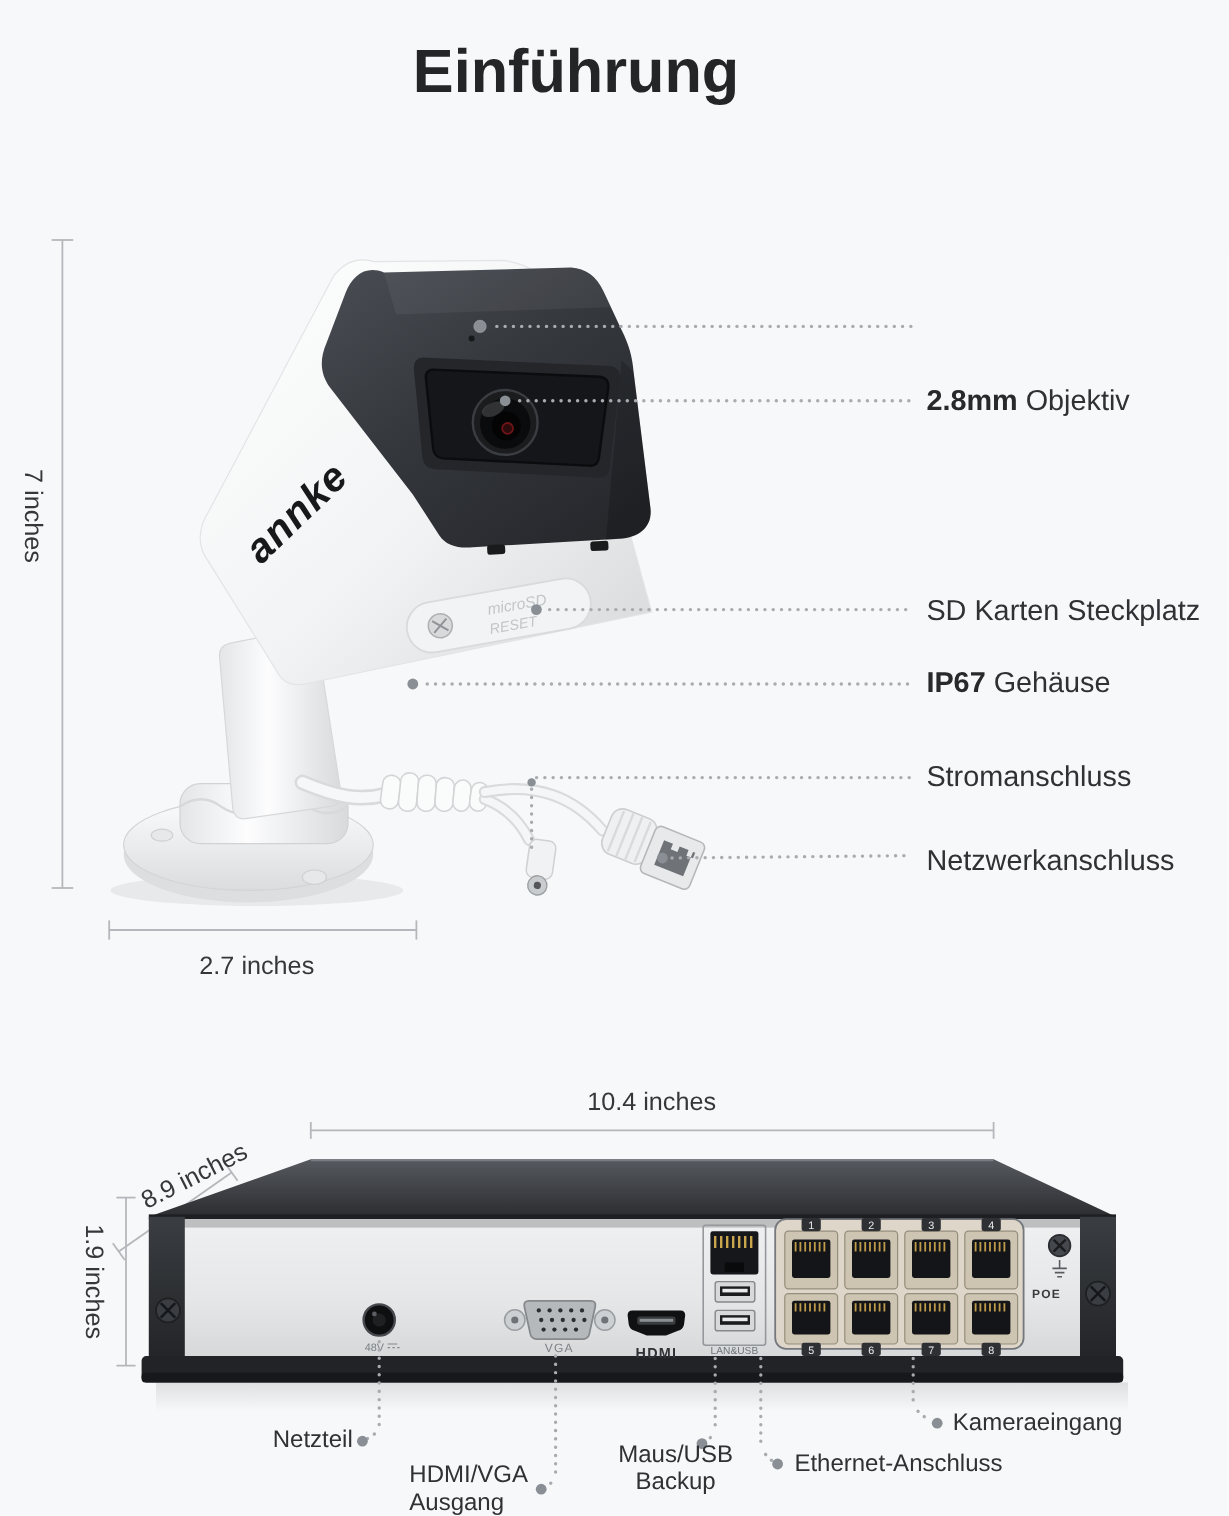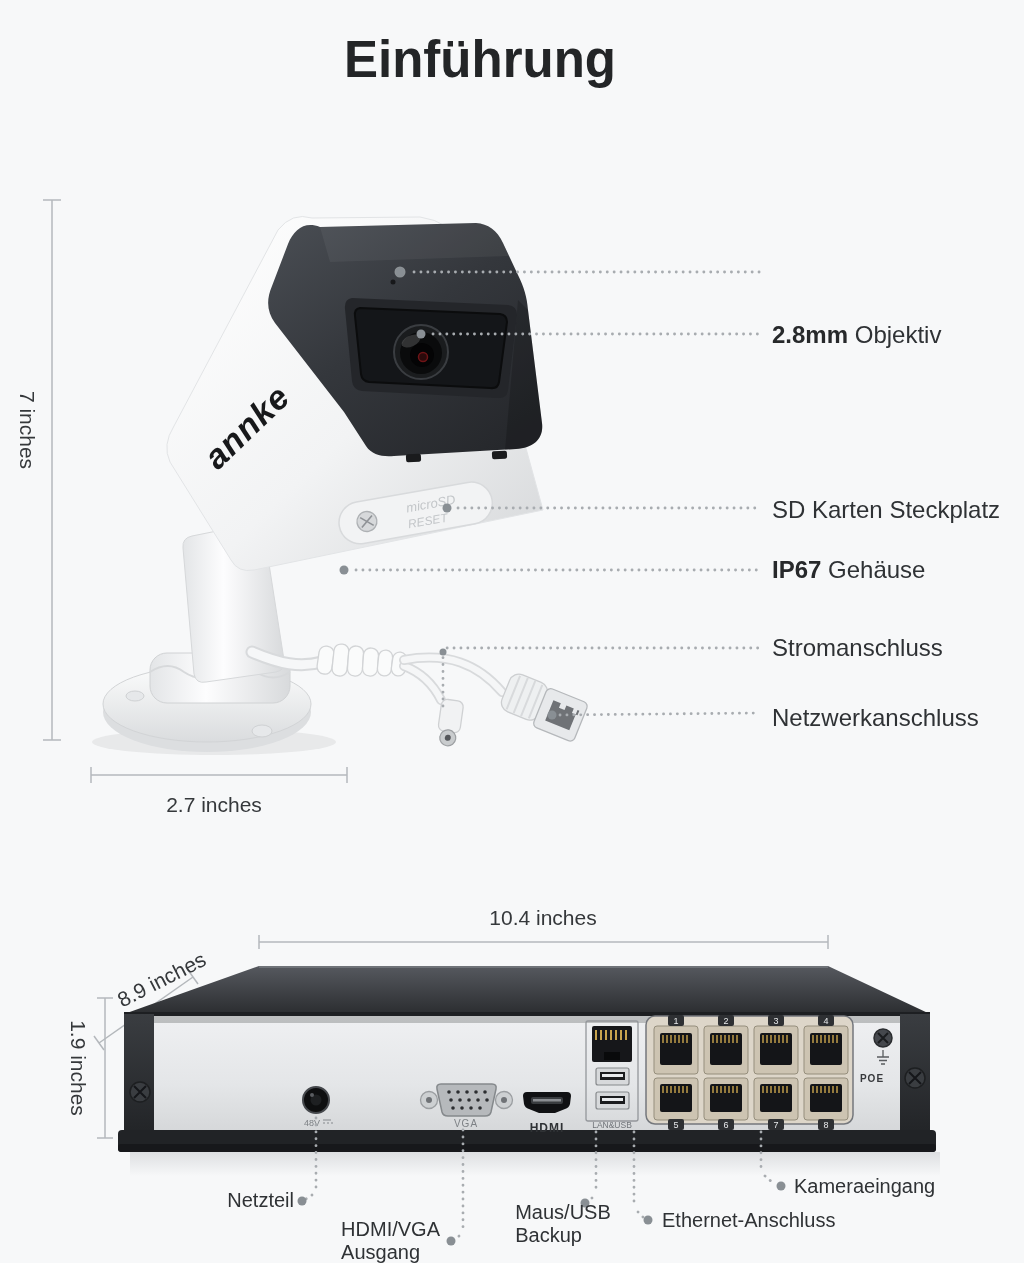--- a/index.html
+++ b/index.html
@@ -5,21 +5,21 @@
   html,body{margin:0;padding:0;}
   body{font-family:"Liberation Sans",sans-serif;background:#ffffff;}
   .stage{position:relative;width:1024px;height:1263px;background:#f7f8f9;overflow:hidden;}
   .stage svg{position:absolute;left:0;top:0;}
   .page-title{position:absolute;left:480px;top:-4px;transform:translateX(-50%);
     font-size:51px;font-weight:700;letter-spacing:0px;color:#232527;white-space:nowrap;}
   .callout{position:absolute;font-size:24px;line-height:28px;color:#2f3235;white-space:nowrap;}
   .callout b{font-weight:700;color:#27292b;}
   .label-sm{position:absolute;font-size:20px;line-height:23px;color:#2f3235;white-space:nowrap;}
   .ra{}
-  .ctr{transform:translateX(-50%);}
+  .ctr{transform:translateX(-50%);text-align:center;}
   svg text{font-family:"Liberation Sans",sans-serif;}
   .dimtxt{fill:#35383b;font-size:21px;}
   .porttxt{fill:#7d8185;}
 </style>
 </head>
 <body>
 
 <div class="stage">
 
 <svg width="1024" height="1263" viewBox="0 0 1024 1263">

